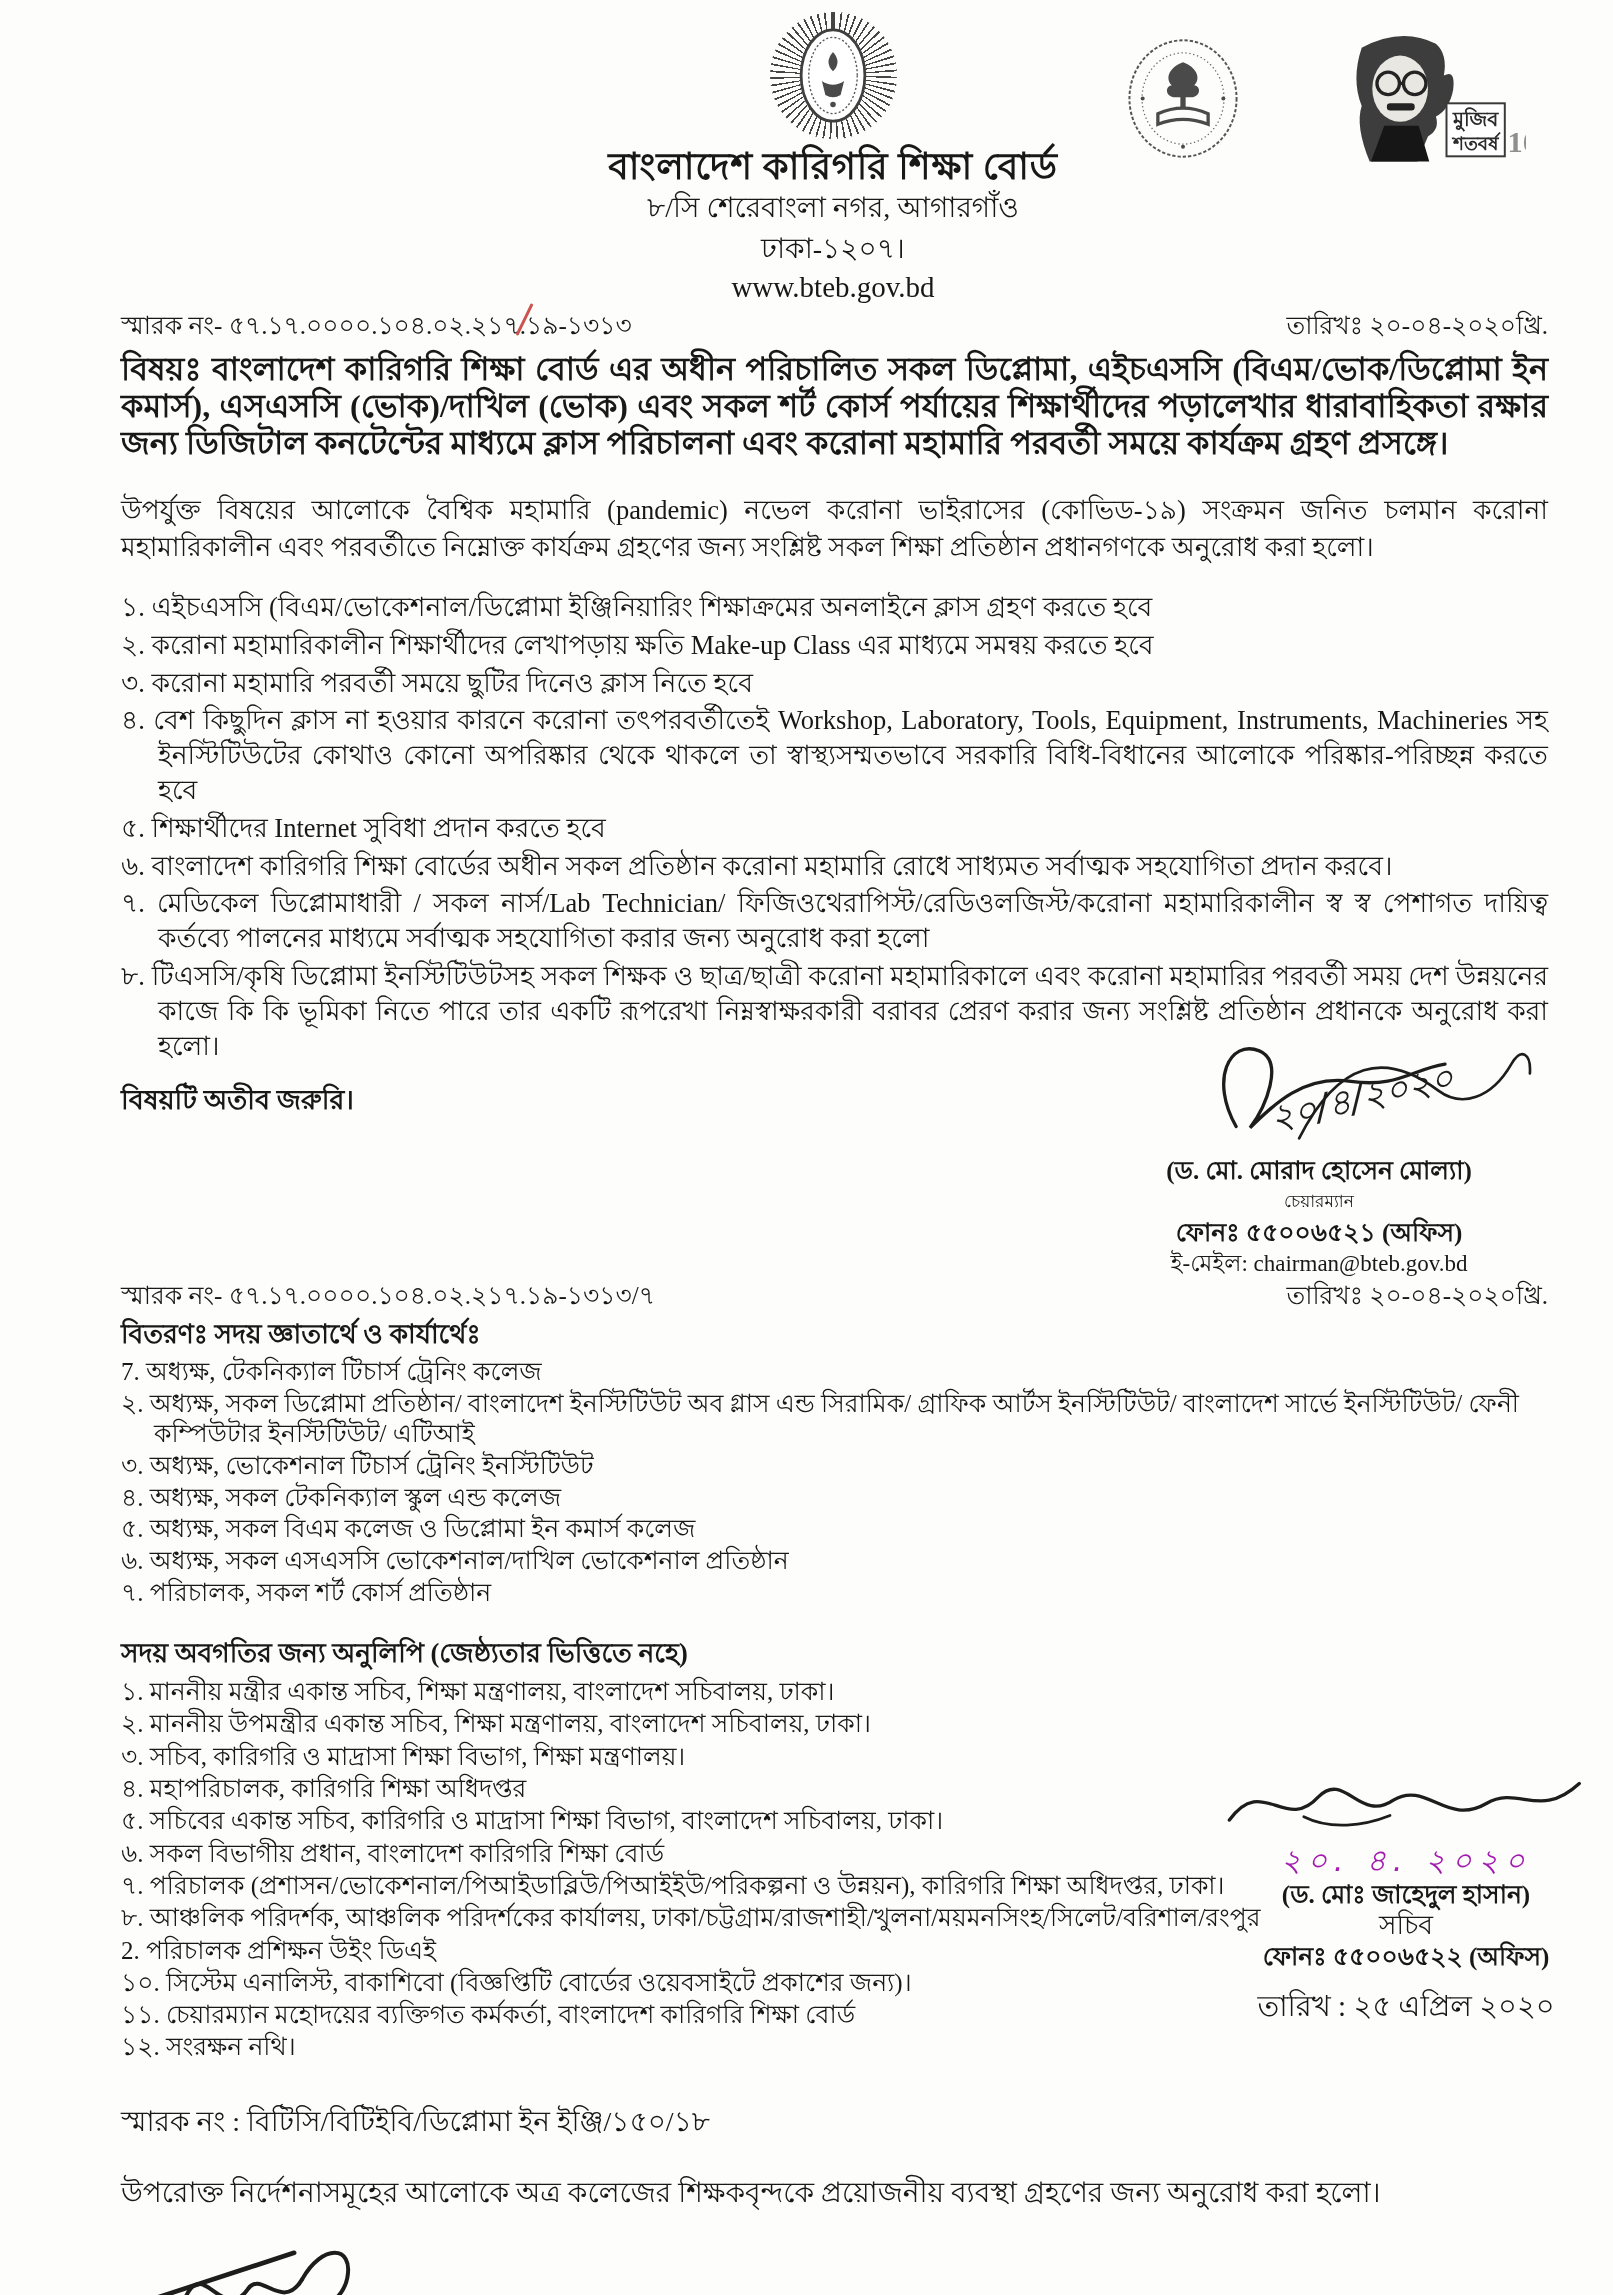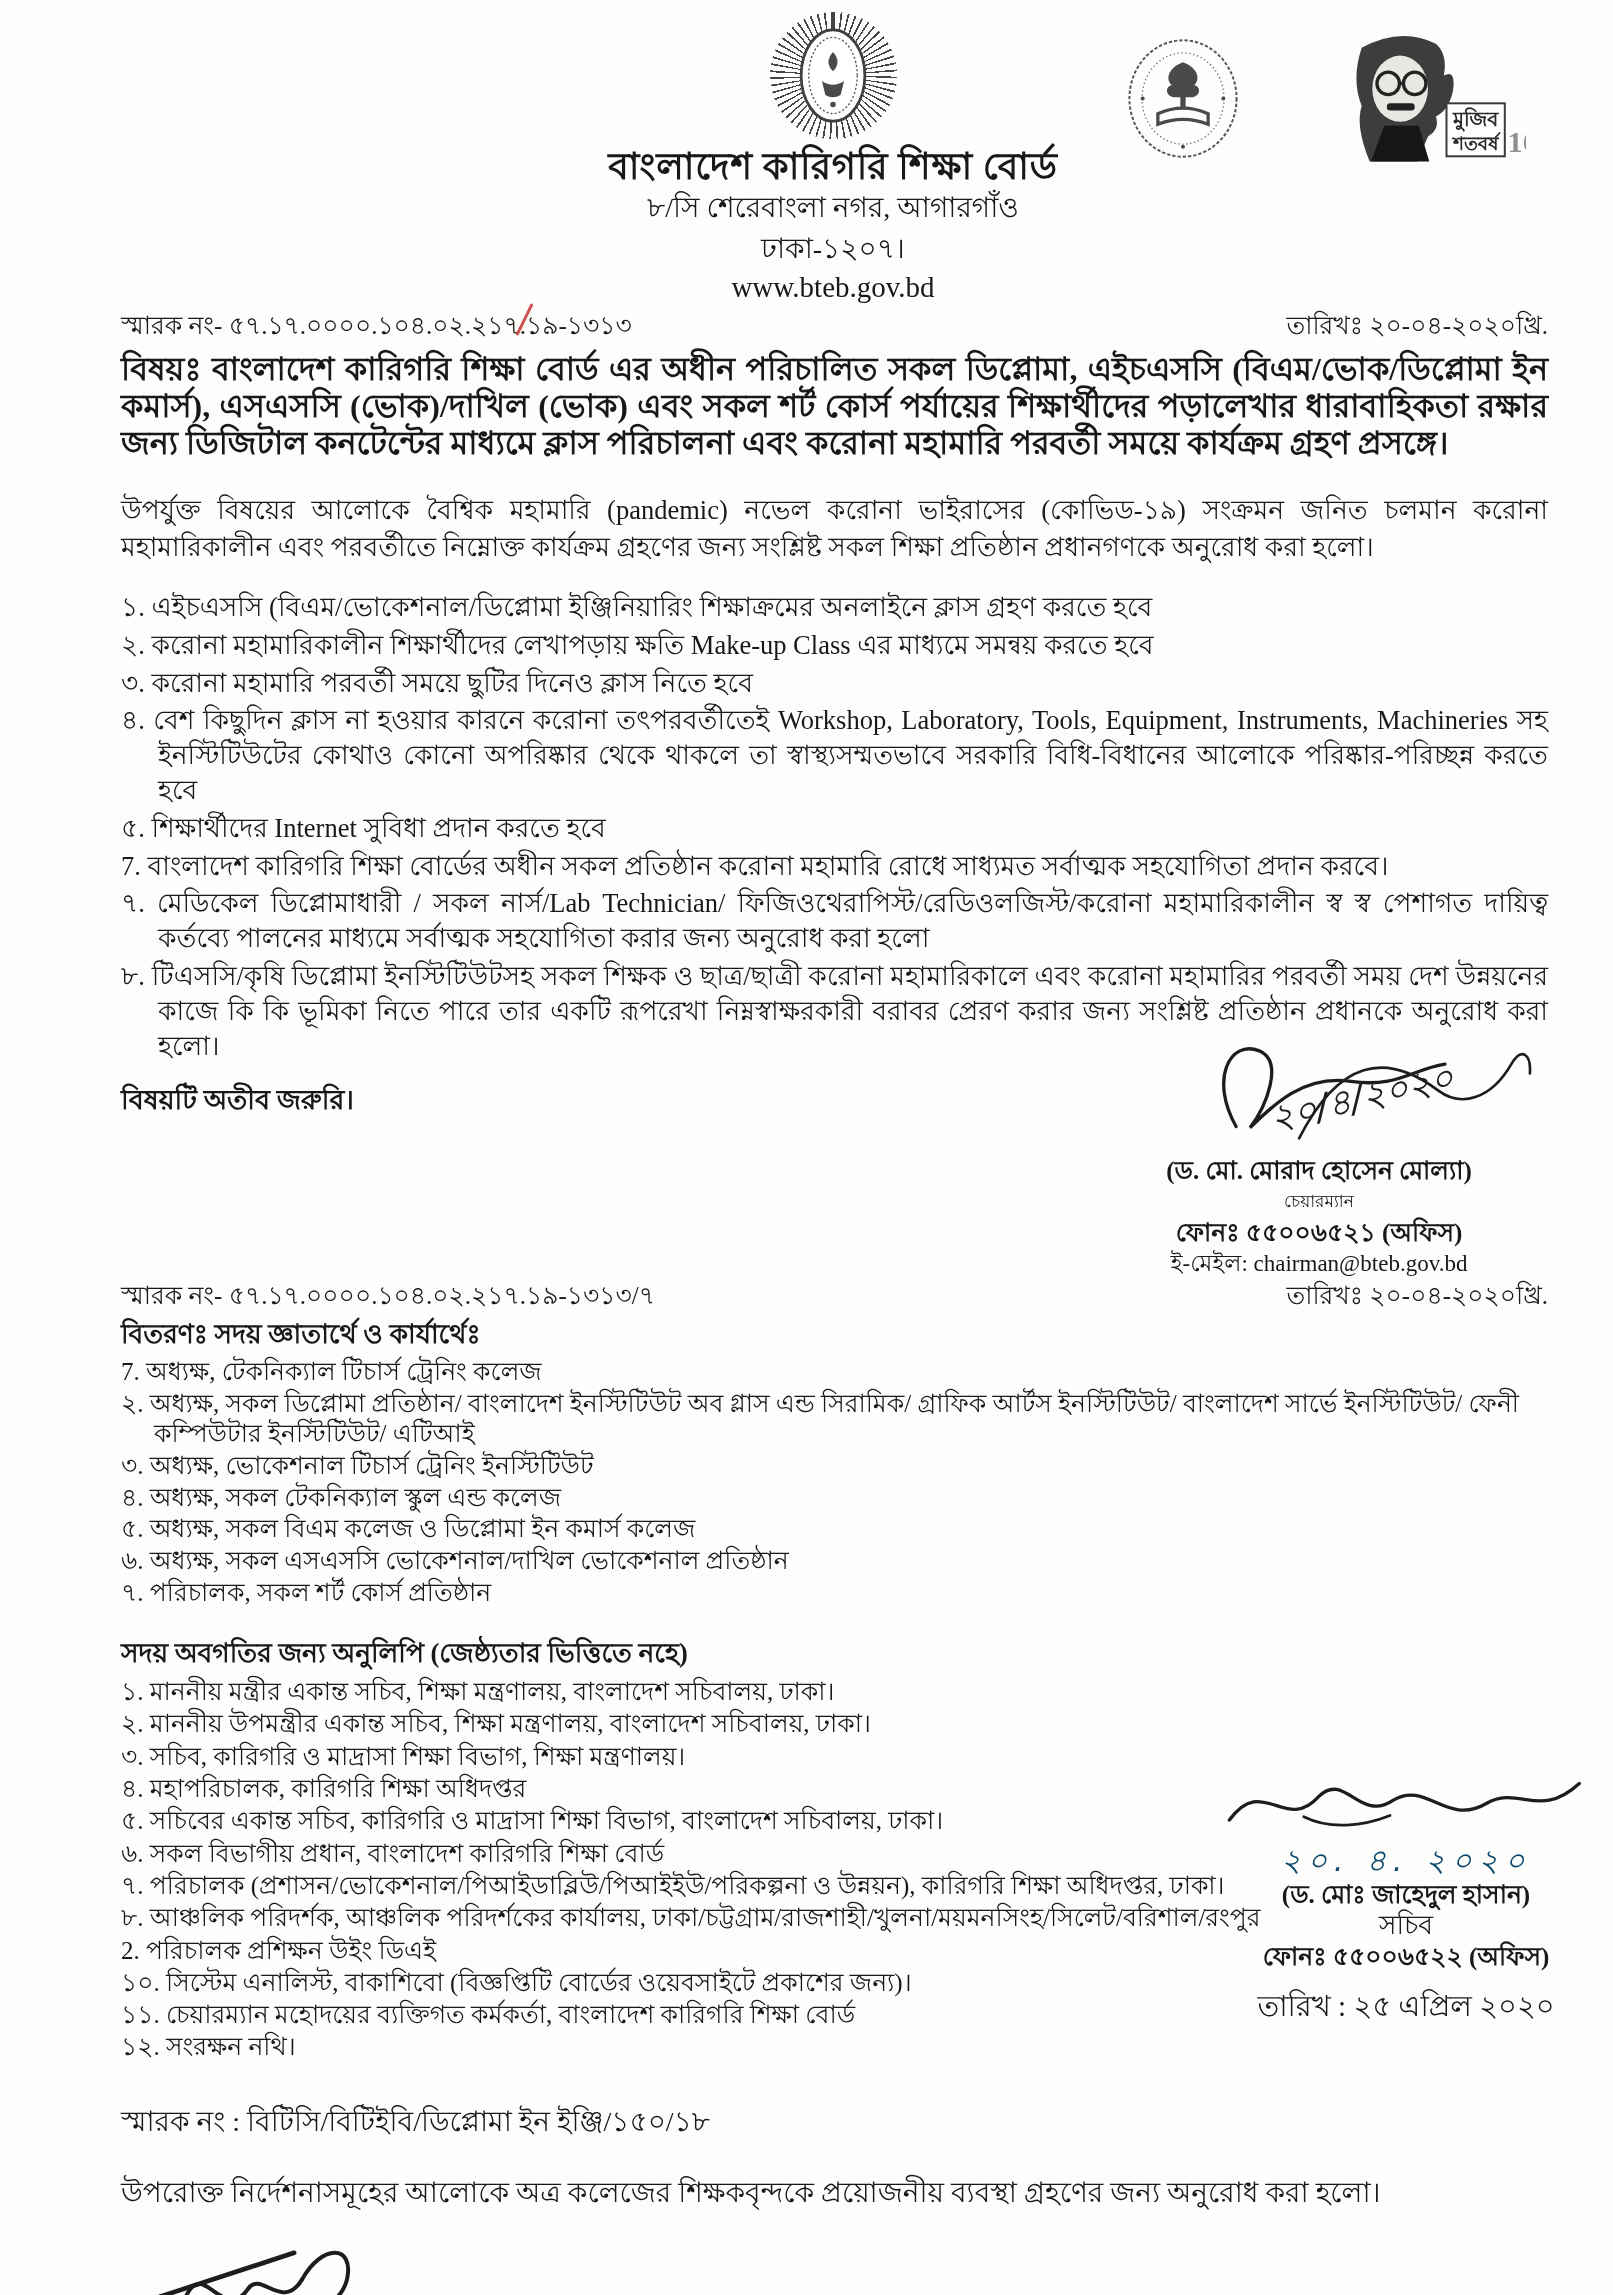--- a/index.html
+++ b/index.html
@@ -28,21 +28,21 @@
   .subject{margin-top:9.3px;font-size:32px;line-height:37px;font-weight:bold;text-align:justify;}
   .intro{margin-top:30.5px;font-size:26.5px;line-height:37px;text-align:justify;}
   .list{margin-top:24px;font-size:26.5px;}
   .list .item{line-height:35px;margin-bottom:2.7px;padding-left:37px;text-indent:-37px;text-align:justify;}
   .urgency-row{display:flex;margin-top:14.6px;min-height:199px;}
   .urgency{font-size:27px;font-weight:bold;white-space:nowrap;}
   .sign-block{text-align:center;}
   .chairman-block{margin-left:auto;width:458px;margin-top:-52px;}
   .sign-line{font-size:25px;line-height:31px;}
   .sign-name{font-weight:bold;}
-  .hand{font-family:"DejaVu Sans",sans-serif;font-style:italic;color:#0c4a6e;}
+  .hand{font-family:"DejaVu Sans",sans-serif;font-style:italic;color:#a21caf;}
   .memo2-row{margin-top:2.7px;}
   .dist-heading{font-size:26.5px;font-weight:bold;margin-top:6.6px;line-height:33px;}
   .dist-list{font-size:25px;margin-top:5.3px;}
   .dist-list .item{line-height:30.5px;margin-bottom:1.3px;padding-left:33px;text-indent:-33px;}
   .cc-heading{font-size:26.5px;font-weight:bold;margin-top:28px;line-height:33px;}
   .cc-list{font-size:25px;margin-top:6.6px;}
   .cc-list .item{line-height:31px;margin-bottom:1.3px;padding-left:37px;text-indent:-37px;}
   .secretary-block{position:absolute;left:1224px;top:1757px;width:364px;text-align:center;}
   .secretary-block .hand-date{font-size:30.5px;letter-spacing:6.6px;line-height:37px;}
   .date3{font-size:29px;margin-top:10.6px;font-family:"Liberation Serif",serif;font-style:normal;}
@@ -113,21 +113,21 @@
     <div class="subject">বিষয়ঃ বাংলাদেশ কারিগরি শিক্ষা বোর্ড এর অধীন পরিচালিত সকল ডিপ্লোমা, এইচএসসি (বিএম/ভোক/ডিপ্লোমা ইন কমার্স), এসএসসি (ভোক)/দাখিল (ভোক) এবং সকল শর্ট কোর্স পর্যায়ের শিক্ষার্থীদের পড়ালেখার ধারাবাহিকতা রক্ষার জন্য ডিজিটাল কনটেন্টের মাধ্যমে ক্লাস পরিচালনা এবং করোনা মহামারি পরবর্তী সময়ে কার্যক্রম গ্রহণ প্রসঙ্গে।</div>
 
     <div class="intro">উপর্যুক্ত বিষয়ের আলোকে বৈশ্বিক মহামারি (pandemic) নভেল করোনা ভাইরাসের (কোভিড-১৯) সংক্রমন জনিত চলমান করোনা মহামারিকালীন এবং পরবর্তীতে নিম্নোক্ত কার্যক্রম গ্রহণের জন্য সংশ্লিষ্ট সকল শিক্ষা প্রতিষ্ঠান প্রধানগণকে অনুরোধ করা হলো।</div>
 
     <div class="list">
         <div class="item">১. এইচএসসি (বিএম/ভোকেশনাল/ডিপ্লোমা ইঞ্জিনিয়ারিং শিক্ষাক্রমের অনলাইনে ক্লাস গ্রহণ করতে হবে</div>
         <div class="item">২. করোনা মহামারিকালীন শিক্ষার্থীদের লেখাপড়ায় ক্ষতি Make-up Class এর মাধ্যমে সমন্বয় করতে হবে</div>
         <div class="item">৩. করোনা মহামারি পরবর্তী সময়ে ছুটির দিনেও ক্লাস নিতে হবে</div>
         <div class="item">৪. বেশ কিছুদিন ক্লাস না হওয়ার কারনে করোনা তৎপরবর্তীতেই Workshop, Laboratory, Tools, Equipment, Instruments, Machineries সহ ইনস্টিটিউটের কোথাও কোনো অপরিষ্কার থেকে থাকলে তা স্বাস্থ্যসম্মতভাবে সরকারি বিধি-বিধানের আলোকে পরিষ্কার-পরিচ্ছন্ন করতে হবে</div>
         <div class="item">৫. শিক্ষার্থীদের Internet সুবিধা প্রদান করতে হবে</div>
-        <div class="item">7. বাংলাদেশ কারিগরি শিক্ষা বোর্ডের অধীন সকল প্রতিষ্ঠান করোনা মহামারি রোধে সাধ্যমত সর্বাত্মক সহযোগিতা প্রদান করবে।</div>
+        <div class="item">৬. বাংলাদেশ কারিগরি শিক্ষা বোর্ডের অধীন সকল প্রতিষ্ঠান করোনা মহামারি রোধে সাধ্যমত সর্বাত্মক সহযোগিতা প্রদান করবে।</div>
         <div class="item">৭. মেডিকেল ডিপ্লোমাধারী / সকল নার্স/Lab Technician/ ফিজিওথেরাপিস্ট/রেডিওলজিস্ট/করোনা মহামারিকালীন স্ব স্ব পেশাগত দায়িত্ব কর্তব্যে পালনের মাধ্যমে সর্বাত্মক সহযোগিতা করার জন্য অনুরোধ করা হলো</div>
         <div class="item">৮. টিএসসি/কৃষি ডিপ্লোমা ইনস্টিটিউটসহ সকল শিক্ষক ও ছাত্র/ছাত্রী করোনা মহামারিকালে এবং করোনা মহামারির পরবর্তী সময় দেশ উন্নয়নের কাজে কি কি ভূমিকা নিতে পারে তার একটি রূপরেখা নিম্নস্বাক্ষরকারী বরাবর প্রেরণ করার জন্য সংশ্লিষ্ট প্রতিষ্ঠান প্রধানকে অনুরোধ করা হলো।</div>
       </div>
 
     <div class="urgency-row">
       <div class="urgency">বিষয়টি অতীব জরুরি।</div>
       <div class="sign-block chairman-block">
         <svg width="438" height="126" viewBox="0 0 660 190">
           <path class="ink" stroke-width="5" d="M205 150 C165 80 195 18 240 36 C278 52 250 120 226 152 C262 116 308 72 378 82 C448 92 470 64 520 56"></path>
           <path class="ink" stroke-width="4" d="M300 168 C360 50 430 36 510 96 C545 122 590 108 620 56 C635 30 650 40 648 70"></path>

